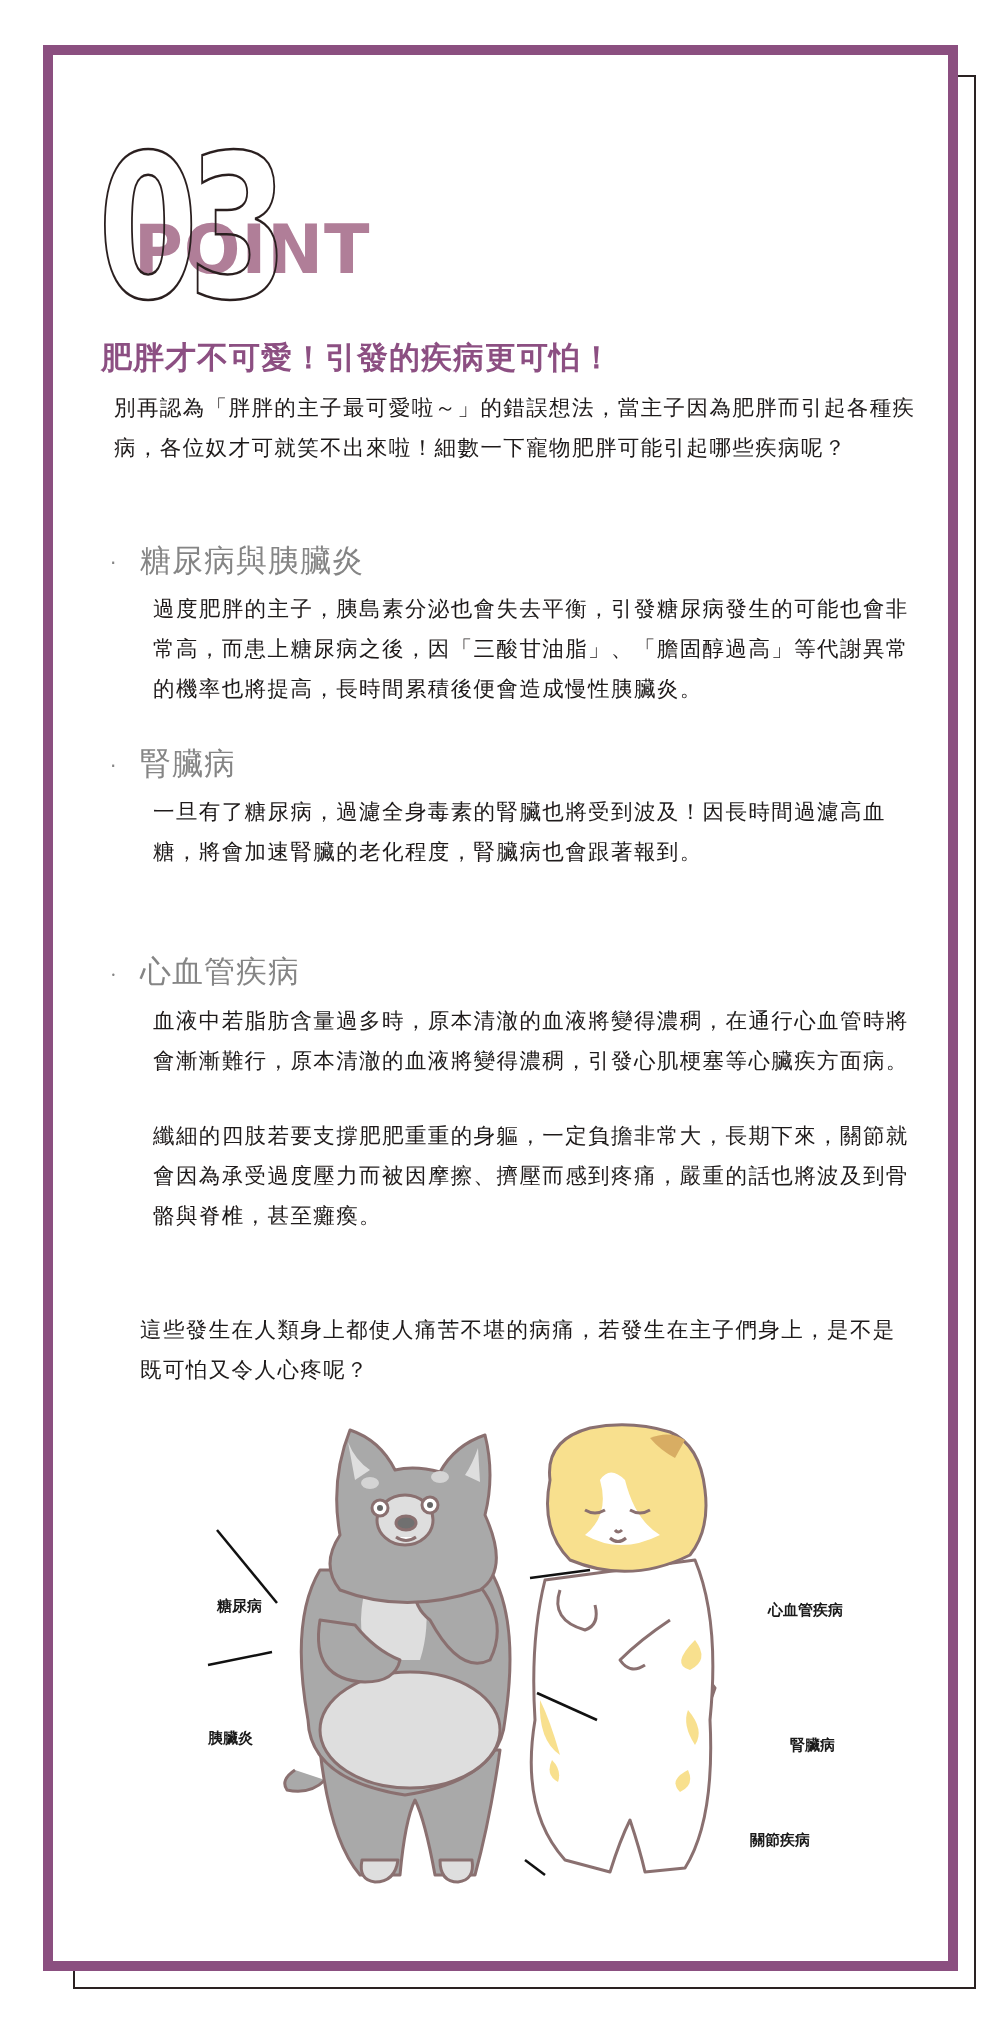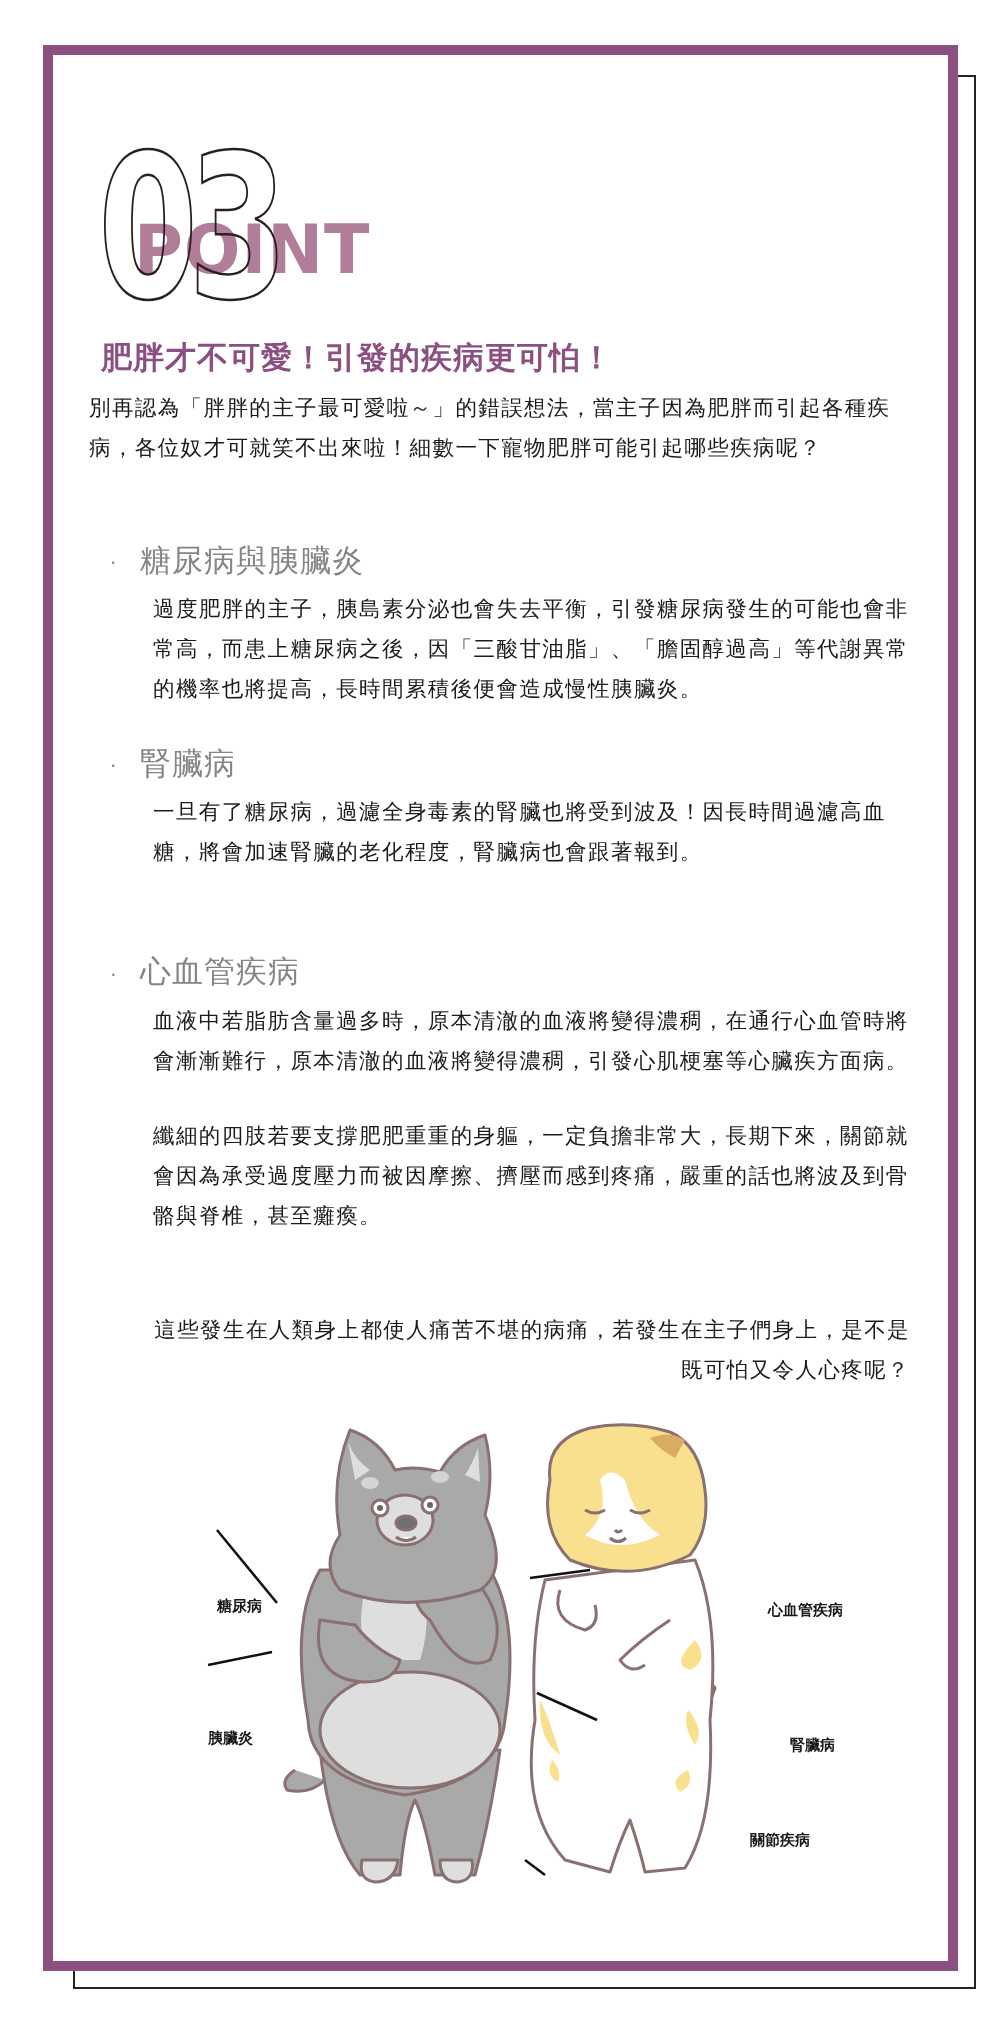--- a/index.html
+++ b/index.html
@@ -11,29 +11,29 @@
            border:10px solid #8b4f80; box-sizing:border-box; background:#ffffff; }
   .num { position:absolute; left:98px; top:128px; font-family:"DejaVu Sans", sans-serif;
          font-size:200px; line-height:1; font-weight:700; letter-spacing:-14px;
          color:transparent; -webkit-text-stroke:2.5px #2a1f1f; transform:scaleX(0.72);
          transform-origin:left top; z-index:2; }
   .point { position:absolute; left:134px; top:216px; font-family:"DejaVu Sans", sans-serif;
            font-size:68px; line-height:1; font-weight:900; color:#b07e98;
            letter-spacing:1px; transform:scaleX(0.98); transform-origin:left top; z-index:1; }
   .heading { position:absolute; left:101px; top:337px; font-size:31px; font-weight:700;
              color:#8c4f82; letter-spacing:1px; white-space:nowrap;text-align:right; }
-  .intro { position:absolute; left:89px; top:388px; width:810px; font-size:21.5px;
+  .intro { position:absolute; left:114px; top:388px; width:810px; font-size:21.5px;
            line-height:40px; letter-spacing:1.4px; color:#1e1a1a; }
   .section { position:absolute; left:110px; width:800px; }
   .sec-title { font-size:31px; color:#858585; line-height:40px; white-space:nowrap; letter-spacing:1px; }
   .sec-title .bullet { display:inline-block; width:30px; font-size:20px; vertical-align:middle; color:#858585; }
   .sec-body { margin-left:43px; margin-top:6px; width:770px; font-size:21.5px; line-height:40px;
               letter-spacing:1.4px; color:#1e1a1a; }
   .closing { position:absolute; left:140px; top:1310px; width:770px; font-size:21.5px;
-             line-height:40px; letter-spacing:1.4px; color:#1e1a1a;text-align:right; }
+             line-height:40px; letter-spacing:1.4px; color:#1e1a1a; }
   .illus { position:absolute; left:190px; top:1420px; width:660px; height:470px; }
   .label { position:absolute; font-size:15px; font-weight:700; color:#1a1a1a; white-space:nowrap;text-align:right; }
 </style>
 </head>
 <body>
 
 <div class="shadow-frame"></div>
 <div class="frame"></div>
 
 <div class="point">POINT</div>

